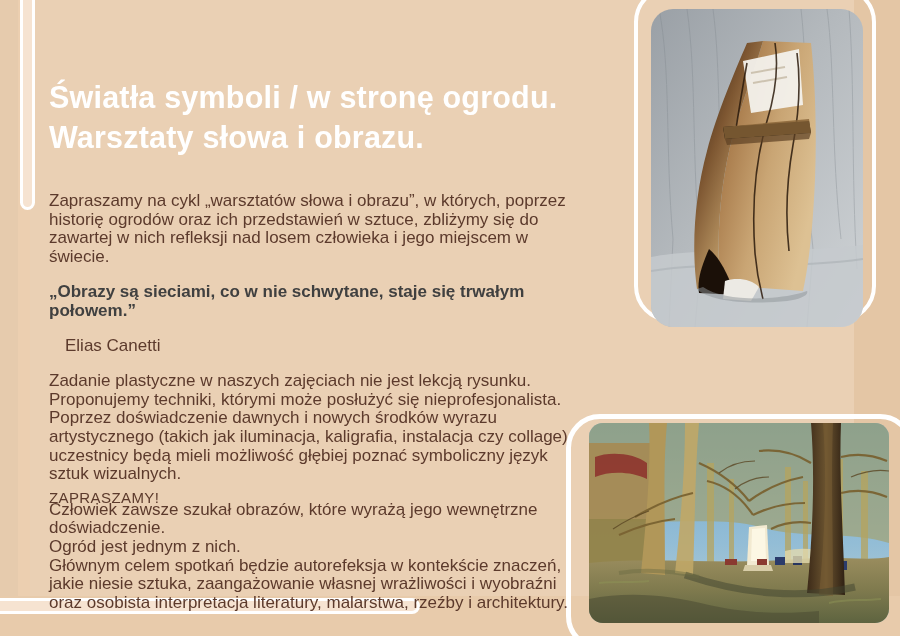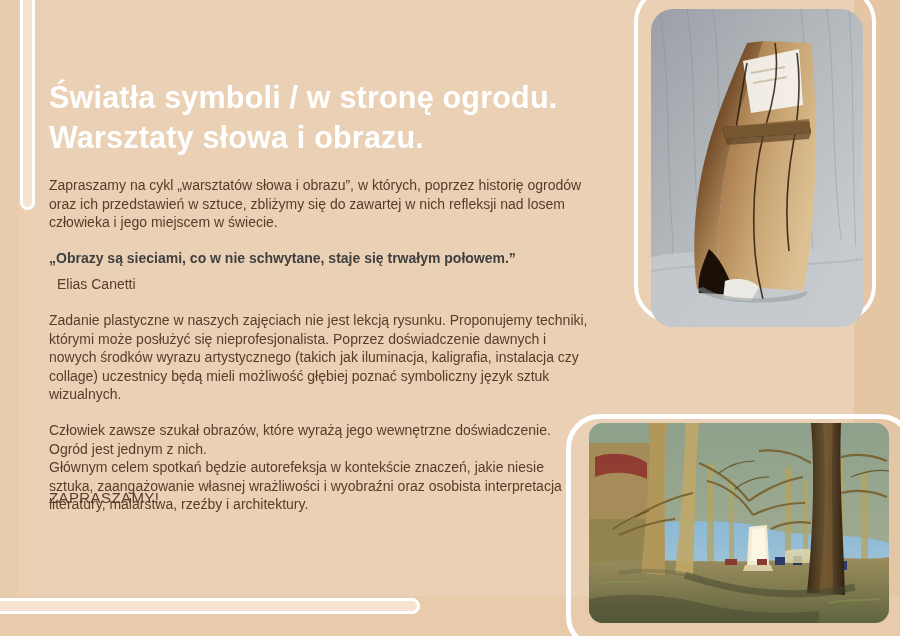--- a/index.html
+++ b/index.html
@@ -83,29 +83,29 @@
   .title{
     position:absolute;top:57px;left:0;width:545px;
     color:#ffffff;
     font-size:30.5px;
     line-height:40px;
     font-weight:700;
     letter-spacing:.2px;
     white-space:pre-line;
   }
   .body{
-    position:absolute;top:176px;left:0;width:543px;
+    position:absolute;top:192px;left:0;width:543px;
     color:#5c3a2c;
-    font-size:14px;
+    font-size:17px;
     line-height:18.6px;
   }
   .para{margin:0 0 17px 0;}
   .quote-block{margin:0 0 17px 0;}
   .quote{font-weight:bold;margin:0;color:#404040;}
-  .quote-author{margin:8px;color:#5c3a2c;}
+  .quote-author{margin:16px;color:#5c3a2c;}
   .closing{
     position:absolute;top:489px;left:0;width:543px;
     color:#5c3a2c;
     font-size:15px;
     line-height:18.6px;
   }
   .closing .invite{margin:0;letter-spacing:.4px;}
   .closing .authors{margin:0;}
   .closing .authors b{font-weight:bold;color:#4f2f25;}
 </style>

